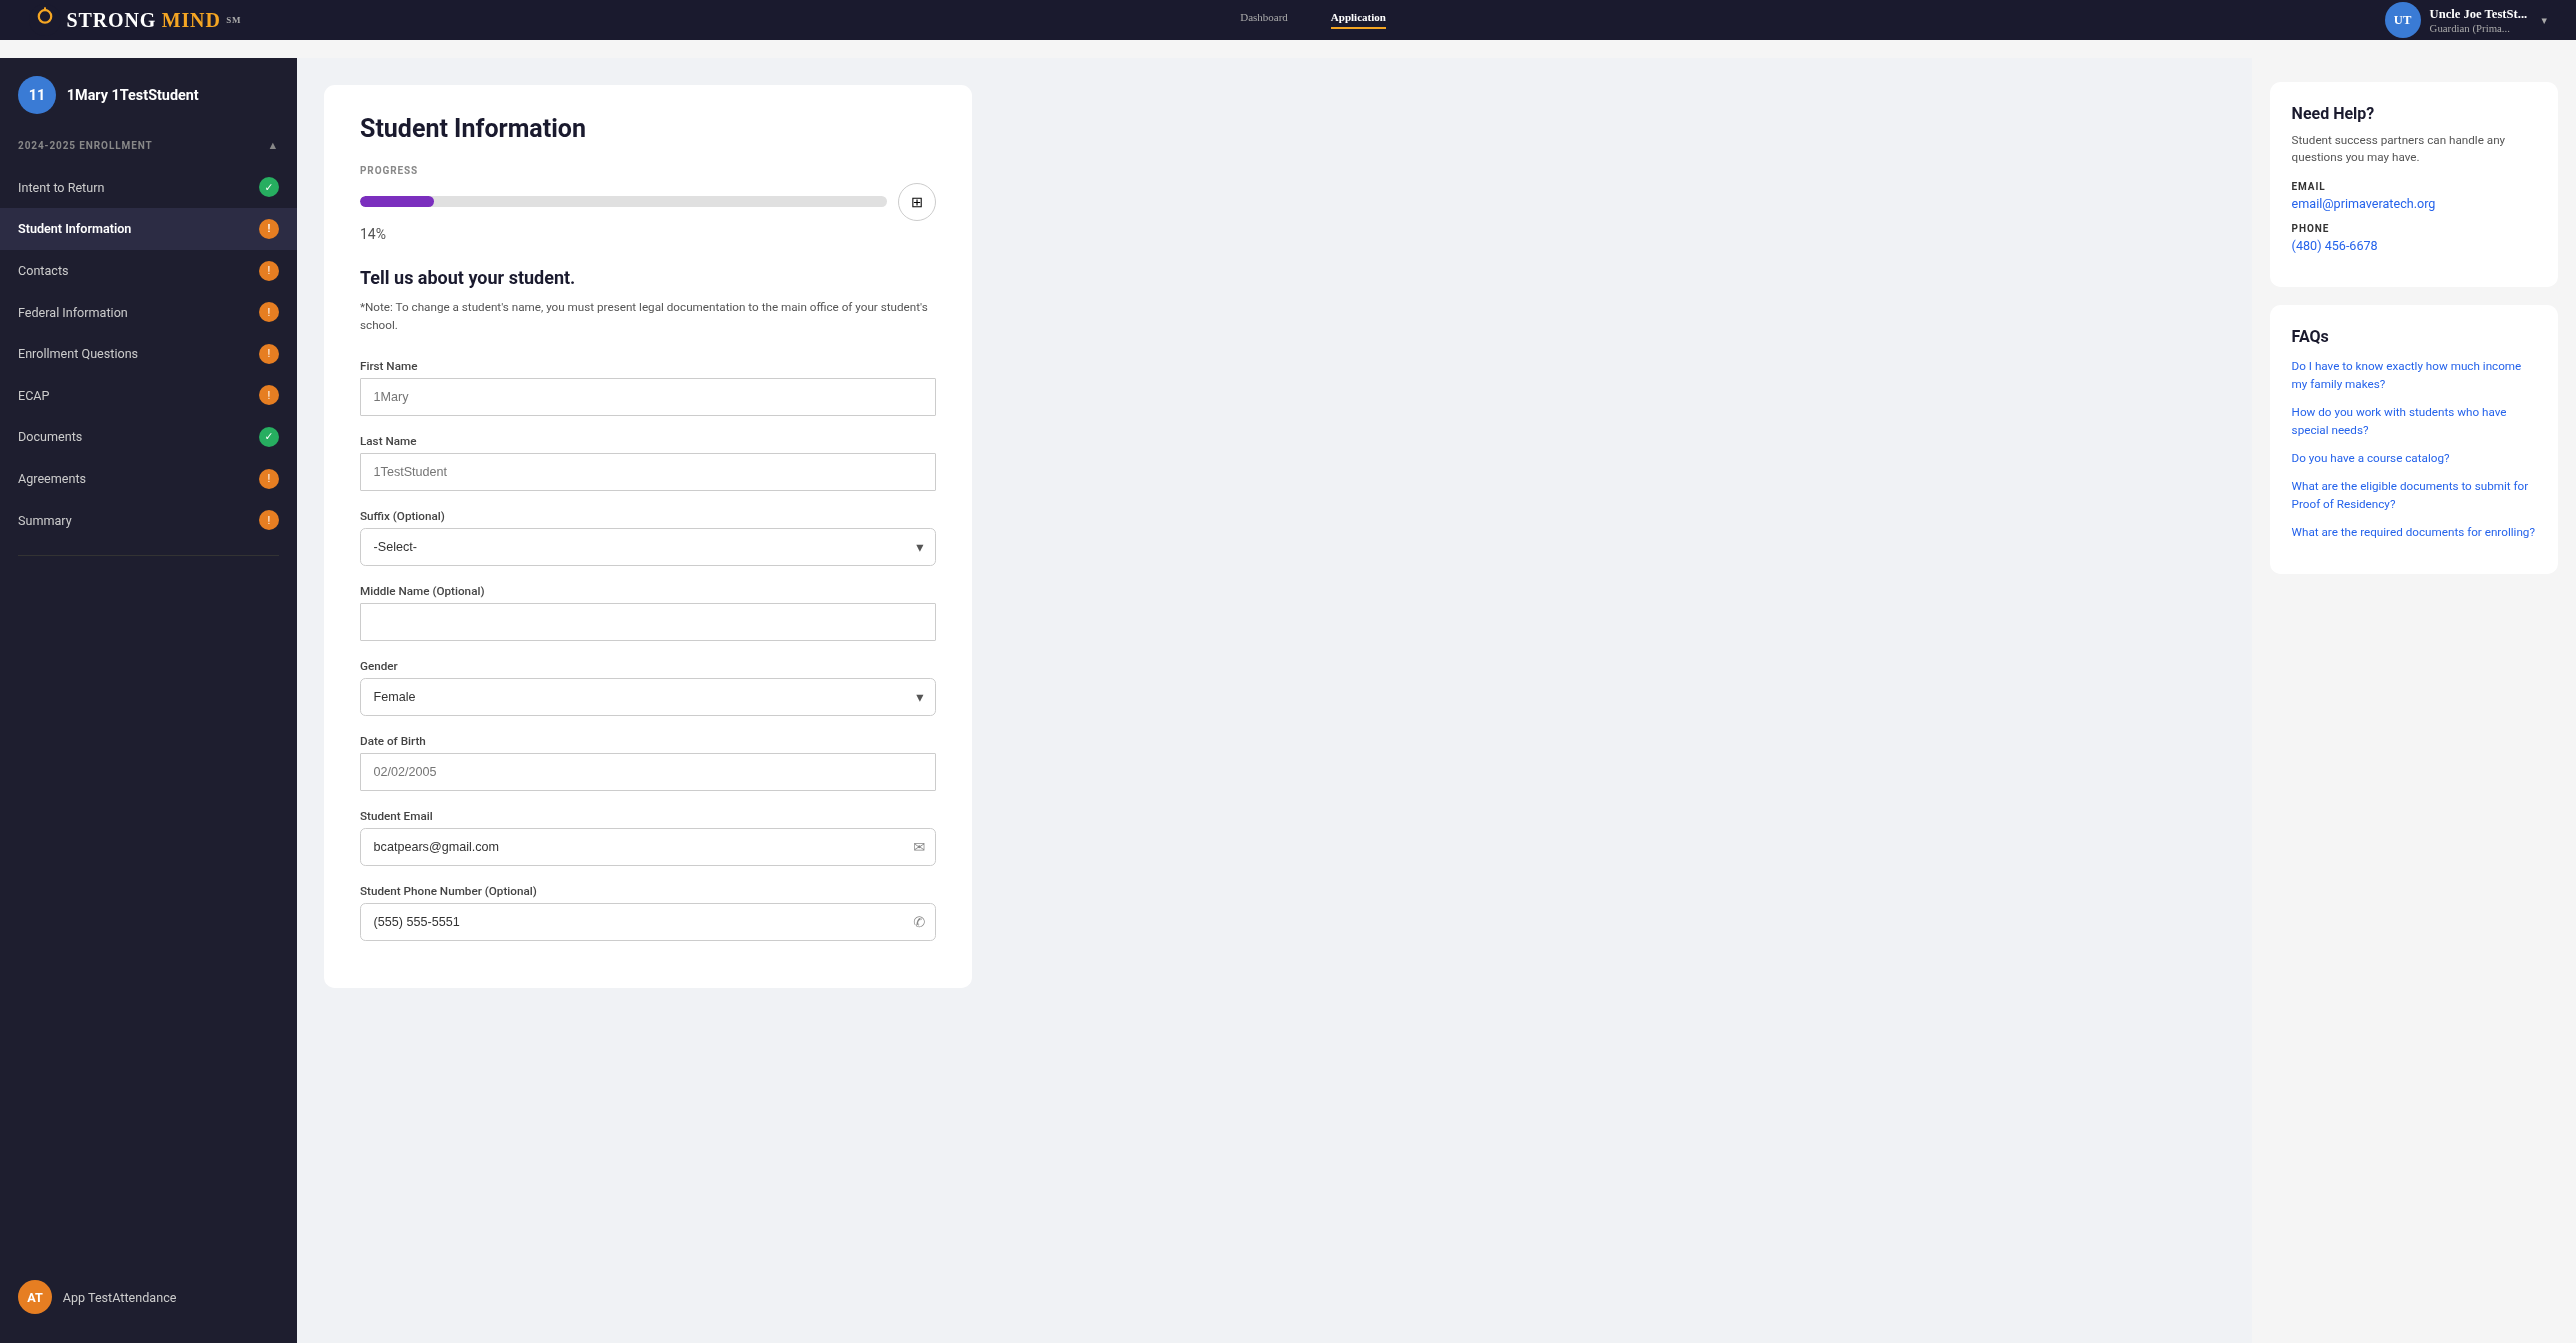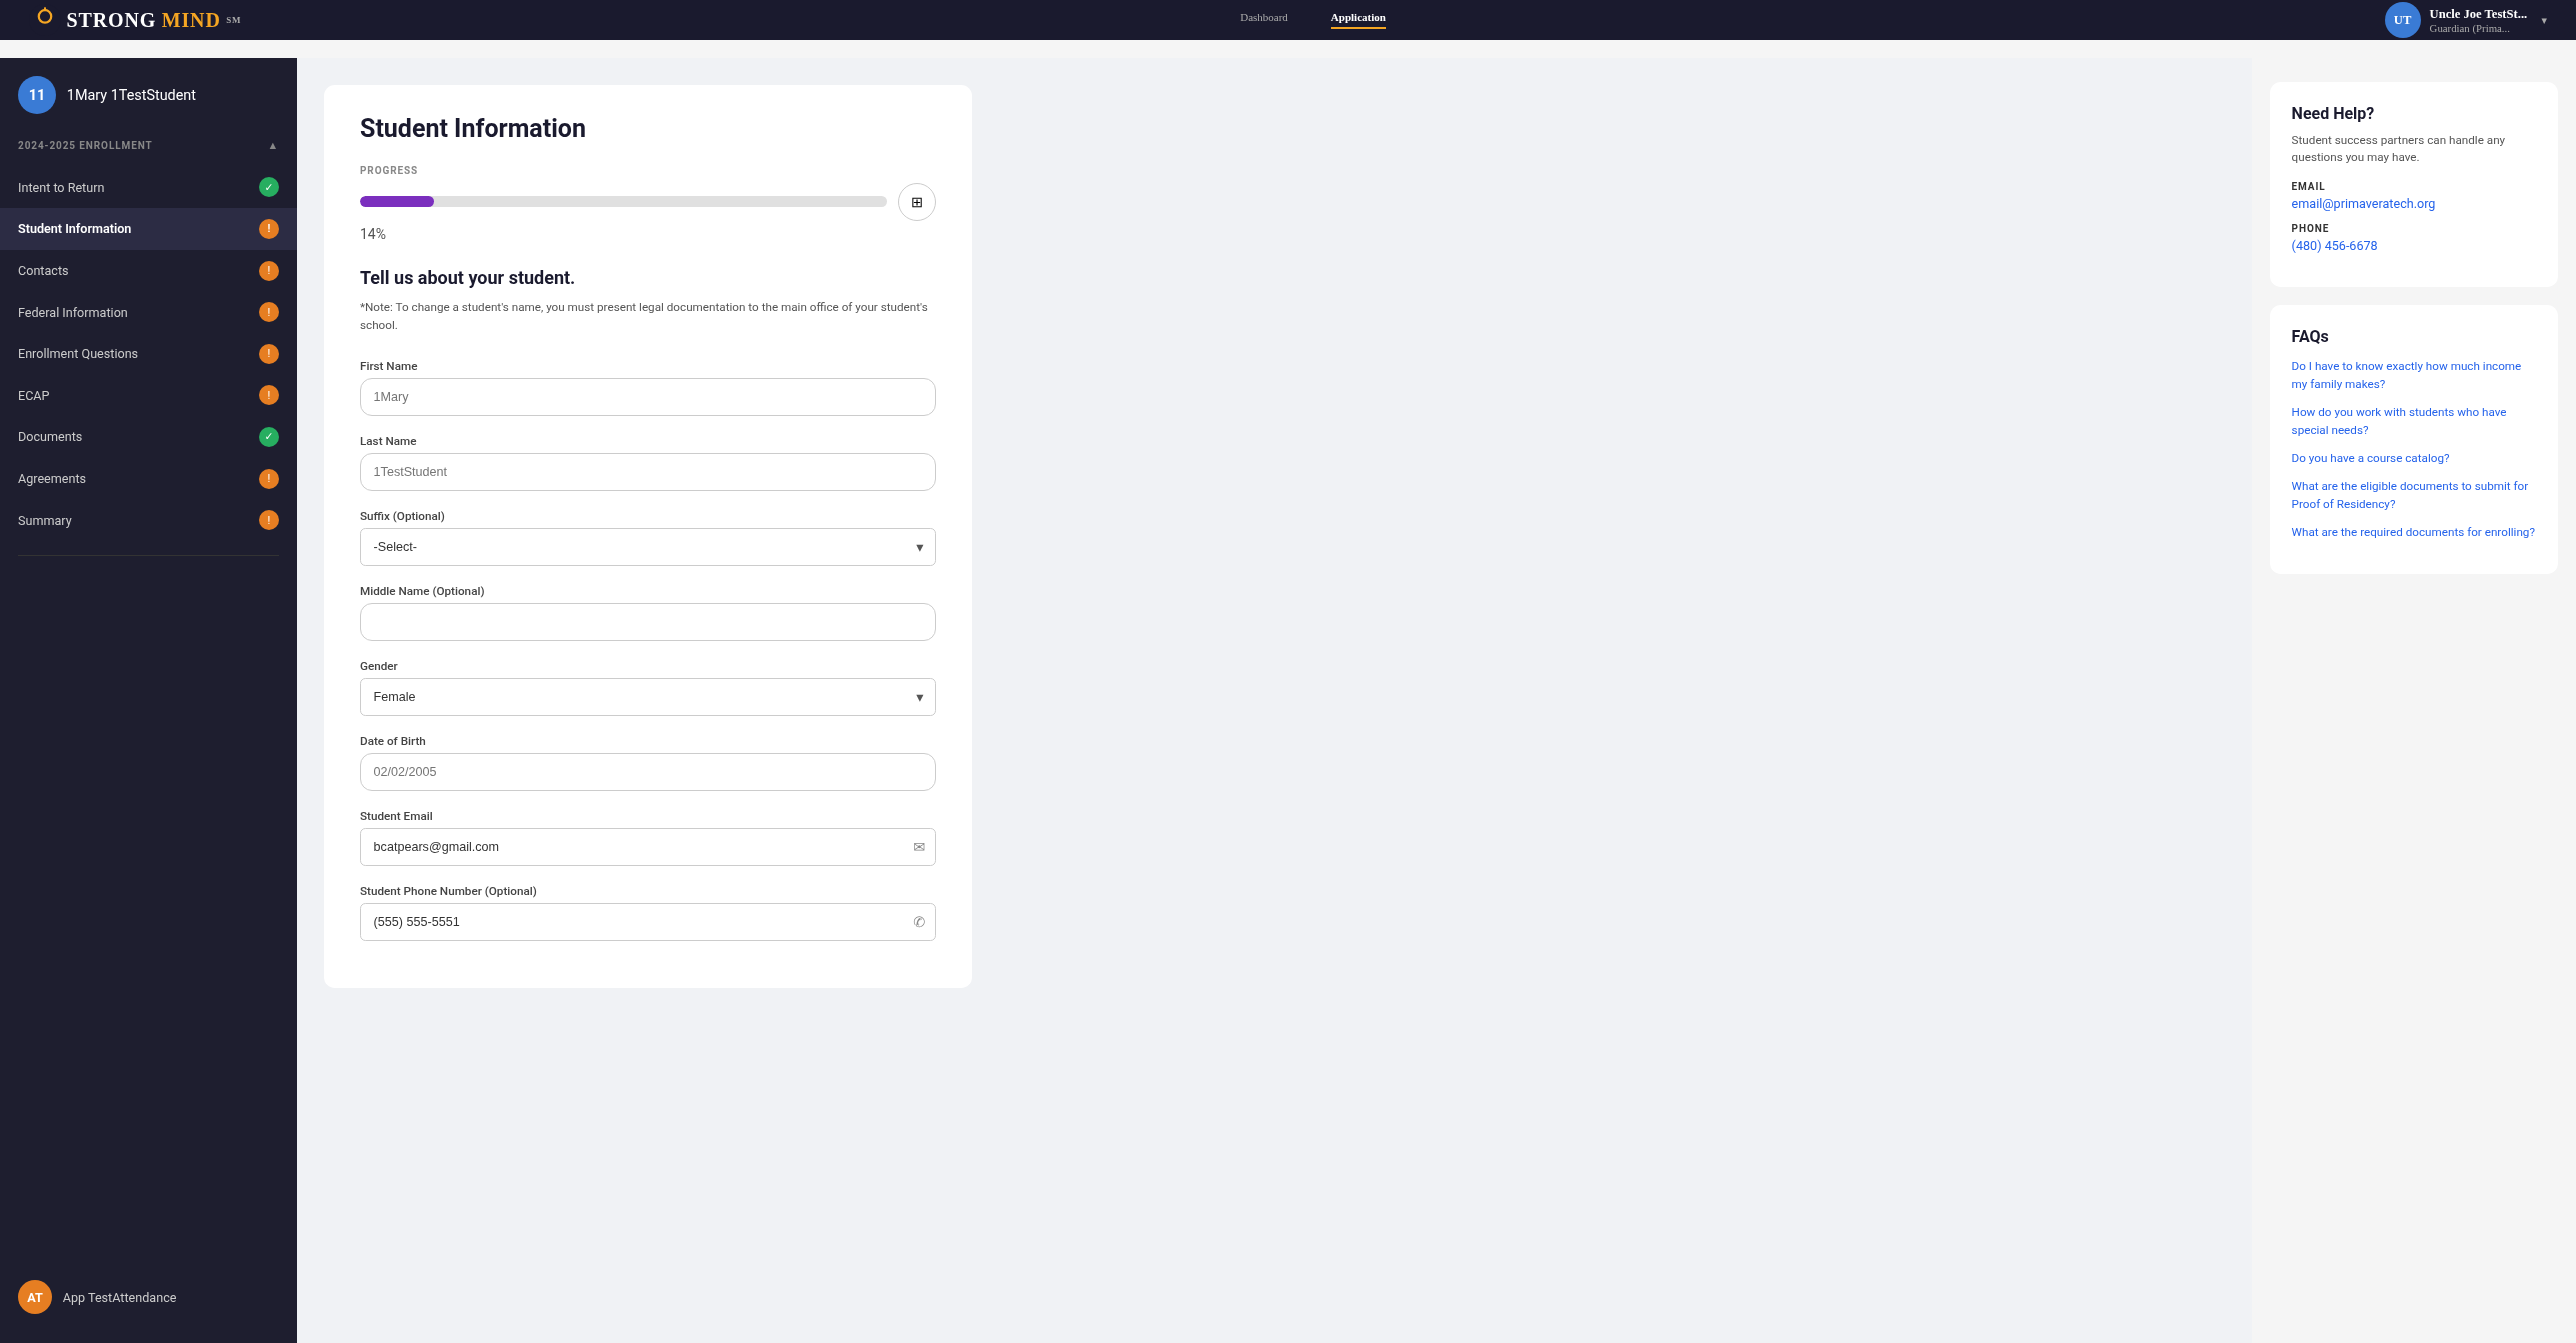--- a/index.html
+++ b/index.html
@@ -95,21 +95,21 @@
       gap: 10.8px;
       padding: 0 18px 14.4px;
     }
     .student-badge {
       width: 38px; height: 38px;
       border-radius: 50%;
       background: #3a7bd5;
       display: flex; align-items: center; justify-content: center;
       font-weight: 700; font-size: 14.4px; color: white;
     }
-    .student-name { font-size: 14.4px; font-weight: 400; }
+    .student-name { font-size: 14.4px; font-weight: 700; }
     .enrollment-section {
       padding: 10.8px 18px 7.2px;
     }
     .enrollment-title {
       font-size: 10px;
       color: #888;
       font-weight: 700;
       letter-spacing: 0.9px;
       text-transform: uppercase;
       display: flex;
@@ -232,21 +232,21 @@
     .form-row {
       display: flex;
       gap: 18px;
       margin-bottom: 18px;
       flex-direction: column;
     }
     .form-group { flex: 1; display: flex; flex-direction: column; gap: 5.4px; }
     .form-label { font-size: 11.7px; color: #444; font-weight: 500; }
     .form-input {
       border: 0.9px solid #ccc;
-      border-radius: 12px;
+      border-radius: 1px;
       padding: 10.8px 12.6px;
       font-size: 12.6px;
       color: #333;
       background: white;
       outline: none;
     }
     .form-input.placeholder-gray { color: #aaa; }
     .select-wrapper {
       position: relative;
     }

